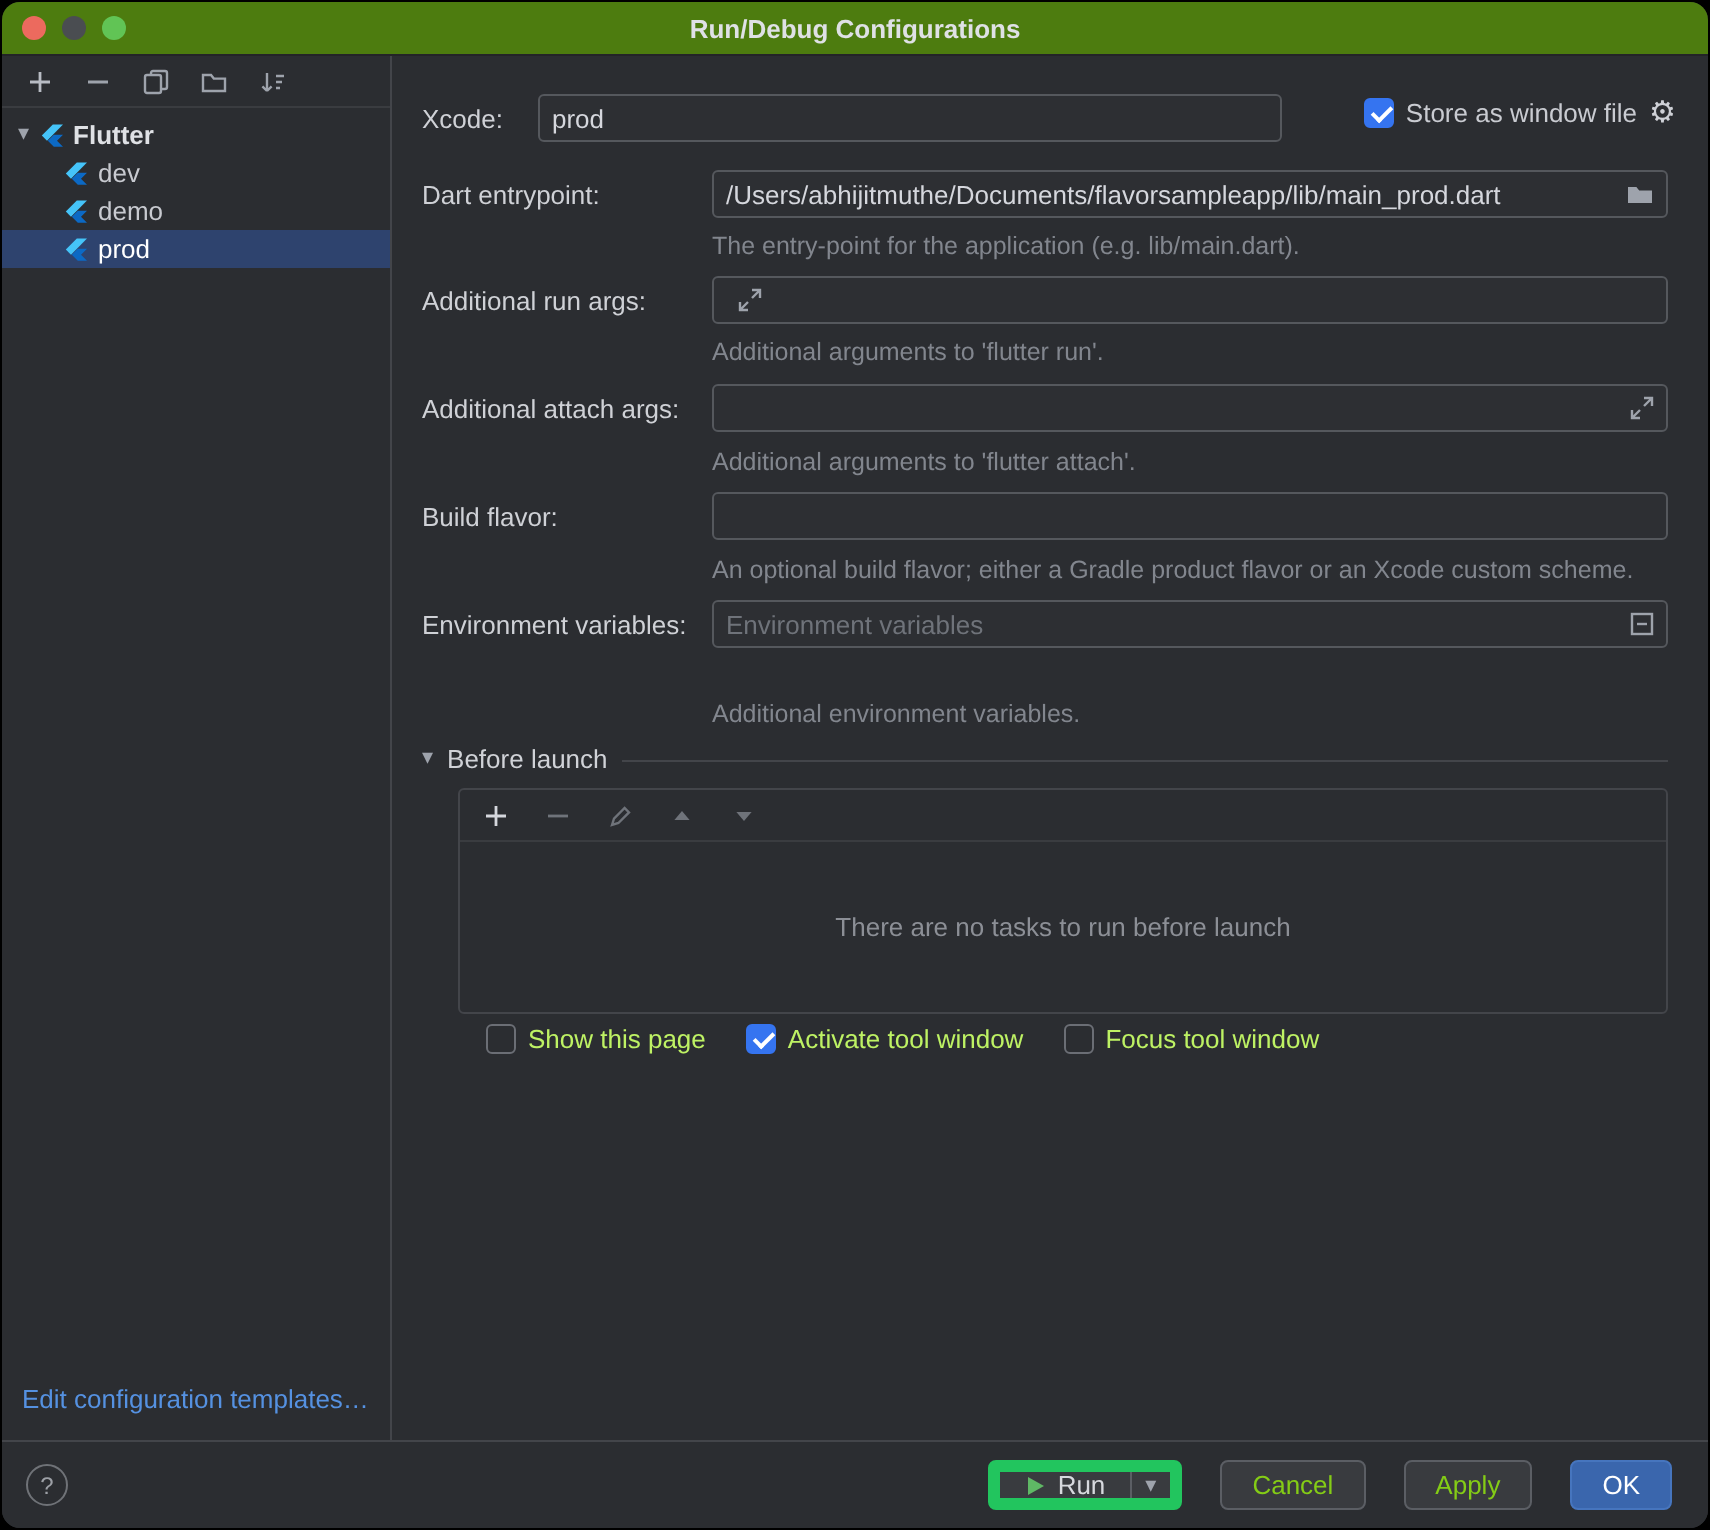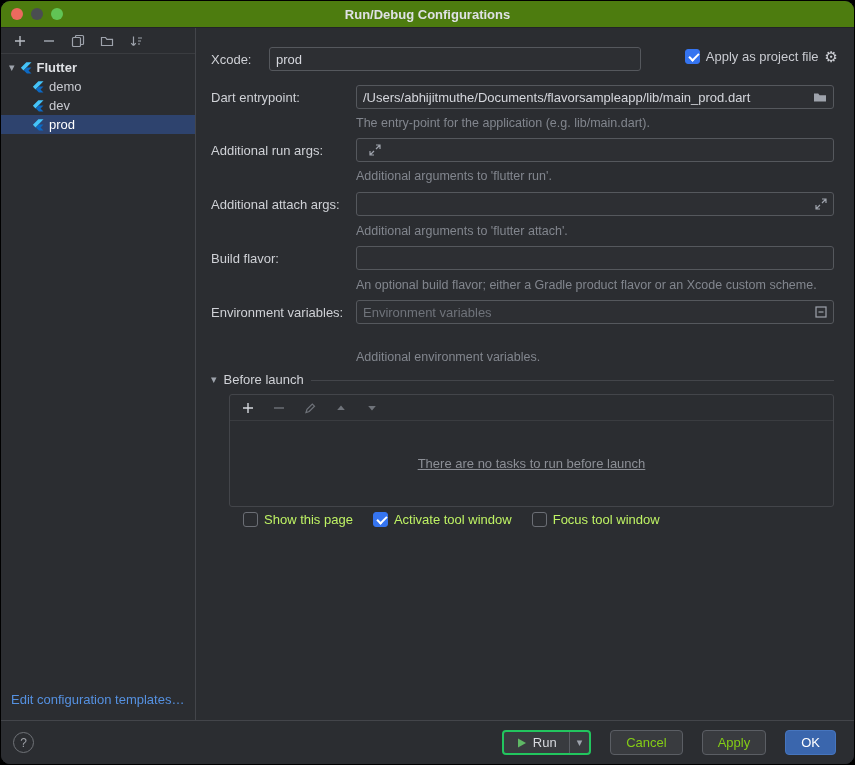--- a/index.html
+++ b/index.html
@@ -38,30 +38,30 @@
   .store{position:absolute;top:21px;right:16px;display:flex;align-items:center;gap:6px;}
   .cb{width:15px;height:15px;box-sizing:border-box;border:1px solid #6b6e75;border-radius:3px;background:transparent;flex:none;}
   .cb.checked{background:#3574f0;border-color:#3574f0;}
   .cb.checked::after{content:"";display:block;width:4px;height:8px;border:solid #fff;border-width:0 2px 2px 0;transform:rotate(45deg);margin:1px 0 0 5px;}
   .gear{font-size:15px;color:#ced0d6;cursor:pointer;line-height:1;}
   
   .bl-header{position:absolute;left:14px;right:20px;top:344px;display:flex;align-items:center;gap:7px;color:#d0d2d7;}
   .bl-line{flex:1;border-top:1px solid #43454a;margin-top:1px;}
   .bl-panel{position:absolute;left:32px;right:20px;top:366px;height:113px;border:1px solid #43454a;border-radius:3px;display:flex;flex-direction:column;box-sizing:border-box;}
   .bl-toolbar{height:25px;display:flex;align-items:center;gap:13px;padding-left:9px;border-bottom:1px solid #3a3c40;}
-  .bl-empty{flex:1;display:flex;align-items:center;justify-content:center;color:#8c8f96;text-decoration:underline;}
+  .bl-empty{flex:1;display:flex;align-items:center;justify-content:center;color:#8c8f96;}
   .bl-options{position:absolute;left:46px;top:484px;display:flex;align-items:center;gap:20px;}
   .opt{display:flex;align-items:center;gap:6px;color:#bef264;}
   
   .footer{position:absolute;left:0;right:0;bottom:0;height:43px;border-top:1px solid #43454a;background:#2b2d31;display:flex;align-items:center;}
   .help-circle{width:21px;height:21px;border-radius:50%;border:1px solid #6f7277;color:#9da0a6;display:flex;align-items:center;justify-content:center;margin-left:12px;font-size:12px;box-sizing:border-box;}
   .btn-group{margin-left:auto;display:flex;align-items:center;gap:19px;margin-right:18px;}
   .btn{height:25px;padding:0 15px;background:#393b3f;border:1px solid #5b5e64;border-radius:4px;color:#84cc16;display:flex;align-items:center;justify-content:center;font-size:13px;cursor:pointer;box-sizing:border-box;}
   .btn.primary{background:#3a66ad;border-color:#4675be;color:#fff;}
-  .split{display:flex;height:25px;border:2px solid #22c55e;border-radius:4px;background:#393b3f;box-sizing:border-box;cursor:pointer;}
+  .split{display:flex;height:25px;border:6px solid #22c55e;border-radius:4px;background:#393b3f;box-sizing:border-box;cursor:pointer;}
   .split .run-main{display:flex;align-items:center;gap:6px;padding:0 12px;color:#d7d9de;}
   .split .run-arrow{display:flex;align-items:center;padding:0 7px;border-left:1px solid #5b5e64;color:#9ea3ac;font-size:11px;}
   svg{display:block;}
 </style>
 </head>
 <body>
 
 <div class="window">
 
   <div class="titlebar">
@@ -114,30 +114,30 @@
         </span>
         <span>Flutter</span>
       </div>
       <div class="tree-row child">
         <span>
           <svg width="12" height="12" viewBox="0 0 12 12">
               <polygon points="11.5,0.3 6.4,0.3 0.9,5.8 3.5,8.4" fill="#45c4f9"></polygon>
               <polygon points="6.9,5.4 11.5,5.4 8.5,8.4 11.5,11.4 6.9,11.4 3.9,8.4" fill="#0c69c4"></polygon>
             </svg>
         </span>
+        <span>dev</span>
+      </div>
+      <div class="tree-row child">
+        <span>
+          <svg width="12" height="12" viewBox="0 0 12 12">
+              <polygon points="11.5,0.3 6.4,0.3 0.9,5.8 3.5,8.4" fill="#45c4f9"></polygon>
+              <polygon points="6.9,5.4 11.5,5.4 8.5,8.4 11.5,11.4 6.9,11.4 3.9,8.4" fill="#0c69c4"></polygon>
+            </svg>
+        </span>
         <span>demo</span>
-      </div>
-      <div class="tree-row child">
-        <span>
-          <svg width="12" height="12" viewBox="0 0 12 12">
-              <polygon points="11.5,0.3 6.4,0.3 0.9,5.8 3.5,8.4" fill="#45c4f9"></polygon>
-              <polygon points="6.9,5.4 11.5,5.4 8.5,8.4 11.5,11.4 6.9,11.4 3.9,8.4" fill="#0c69c4"></polygon>
-            </svg>
-        </span>
-        <span>dev</span>
       </div>
       <div class="tree-row child selected">
         <span>
           <svg width="12" height="12" viewBox="0 0 12 12">
               <polygon points="11.5,0.3 6.4,0.3 0.9,5.8 3.5,8.4" fill="#45c4f9"></polygon>
               <polygon points="6.9,5.4 11.5,5.4 8.5,8.4 11.5,11.4 6.9,11.4 3.9,8.4" fill="#0c69c4"></polygon>
             </svg>
         </span>
         <span>prod</span>
       </div>
@@ -149,21 +149,21 @@
 
     <div class="row" style="top:19px;">
       <span class="lbl" style="width:58px;">Xcode:</span>
       <div class="field" style="flex:none;width:372px;">
         <input value="prod" style="">
       </div>
     </div>
 
     <div class="store">
       <span class="cb checked"></span>
-      <span>Apply as project file</span>
+      <span>Store as window file</span>
       <span class="gear">⚙</span>
     </div>
 
     <div class="row" style="top:57px;">
       <span class="lbl">Dart entrypoint:</span>
       <div class="field">
         <input value="/Users/abhijitmuthe/Documents/flavorsampleapp/lib/main_prod.dart" style="">
         <span class="trail-icon">
           <svg width="14" height="12">
               <path d="M1 2.5h4.2l1.4 1.8H13v6.2H1z" fill="#9ea3ac"></path>

